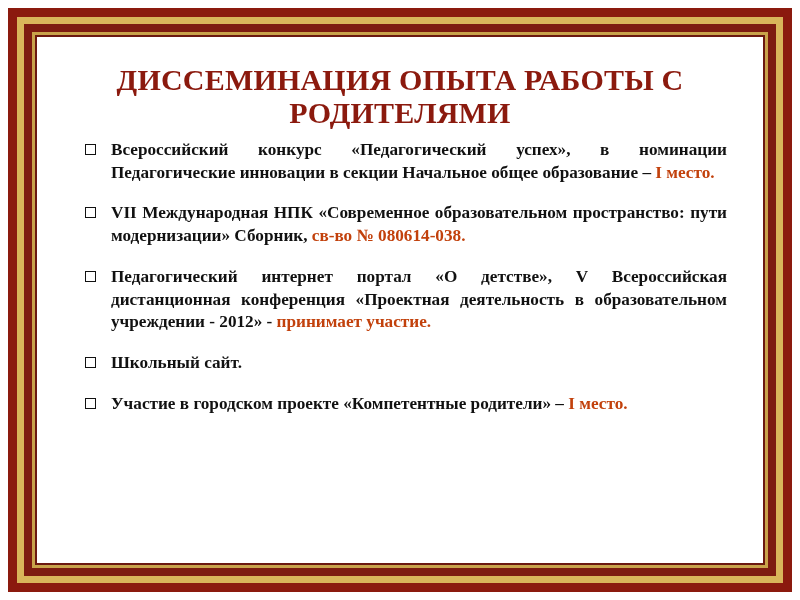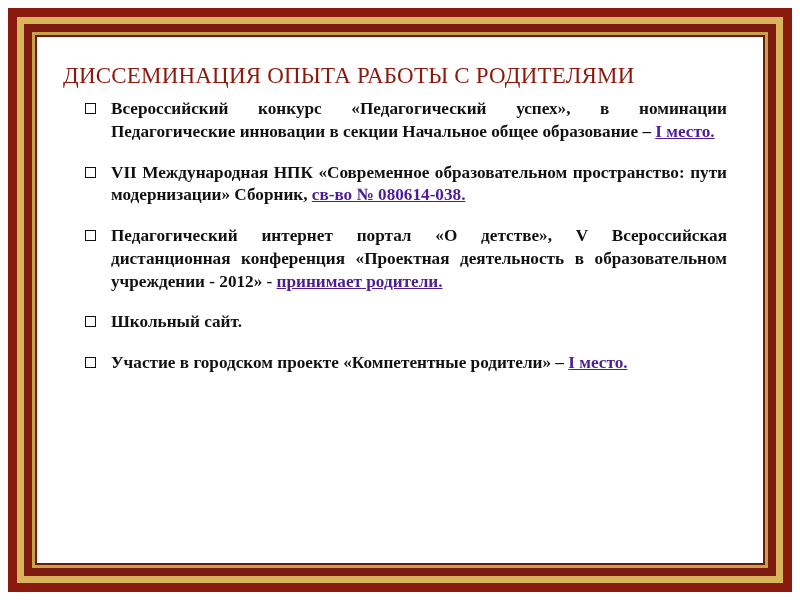--- a/index.html
+++ b/index.html
@@ -66,22 +66,23 @@
     left: 0;
     top: 0;
     right: 0;
     bottom: 0;
     box-sizing: border-box;
     border: 2px solid #6b1810;
     background: #ffffff;
     padding: 18px 26px 10px 26px;
   }
   .title {
-    font-weight: normal;
-    font-size: 23px;
+    text-align: center;
+    font-weight: bold;
+    font-size: 30px;
     color: #8b1a0e;
     letter-spacing: 0.2px;
     margin: 8px 0 10px 0;
     line-height: 1.1;
   }
   ul.bullets {
     list-style: none;
     margin: 0;
     padding: 0 10px 0 22px;
   }
@@ -101,22 +102,21 @@
   .box-bullet {
     position: absolute;
     left: 0;
     top: 5px;
     width: 11px;
     height: 11px;
     border: 1.6px solid #111111;
     box-sizing: border-box;
   }
   .hl {
-    color: #4c1d95;
-    text-decoration: underline;
+    color: #c2410c;
   }
 </style>
 </head>
 <body>
 
 <div class="slide">
   <div class="frame-outer">
     <div class="frame-gold">
       <div class="frame-inner-dark">
         <div class="frame-thin-gold">
@@ -128,21 +128,21 @@
               <li>
                 <span class="box-bullet"></span>
                 <span>Всероссийский конкурс «Педагогический успех», в номинации Педагогические инновации в секции Начальное общее образование – </span><span class="hl">I место.</span>
               </li>
               <li>
                 <span class="box-bullet"></span>
                 <span>VII Международная НПК «Современное образовательном пространство: пути модернизации» Сборник, </span><span class="hl">св-во № 080614-038.</span>
               </li>
               <li>
                 <span class="box-bullet"></span>
-                <span>Педагогический интернет портал «О детстве», V Всероссийская дистанционная конференция «Проектная деятельность в образовательном учреждении - 2012» - </span><span class="hl">принимает родители.</span>
+                <span>Педагогический интернет портал «О детстве», V Всероссийская дистанционная конференция «Проектная деятельность в образовательном учреждении - 2012» - </span><span class="hl">принимает участие.</span>
               </li>
               <li>
                 <span class="box-bullet"></span>
                 <span>Школьный сайт.</span><span class="hl"></span>
               </li>
               <li>
                 <span class="box-bullet"></span>
                 <span>Участие в городском проекте «Компетентные родители» – </span><span class="hl">I место.</span>
               </li>
             </ul>

